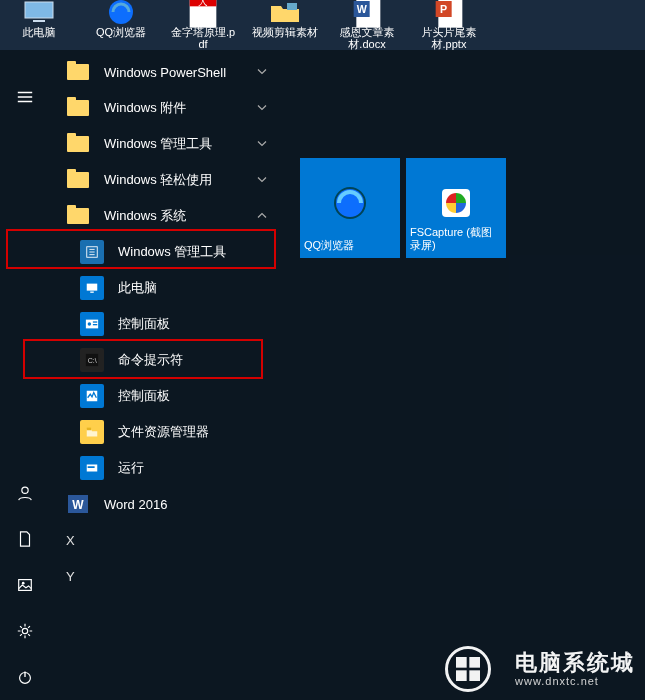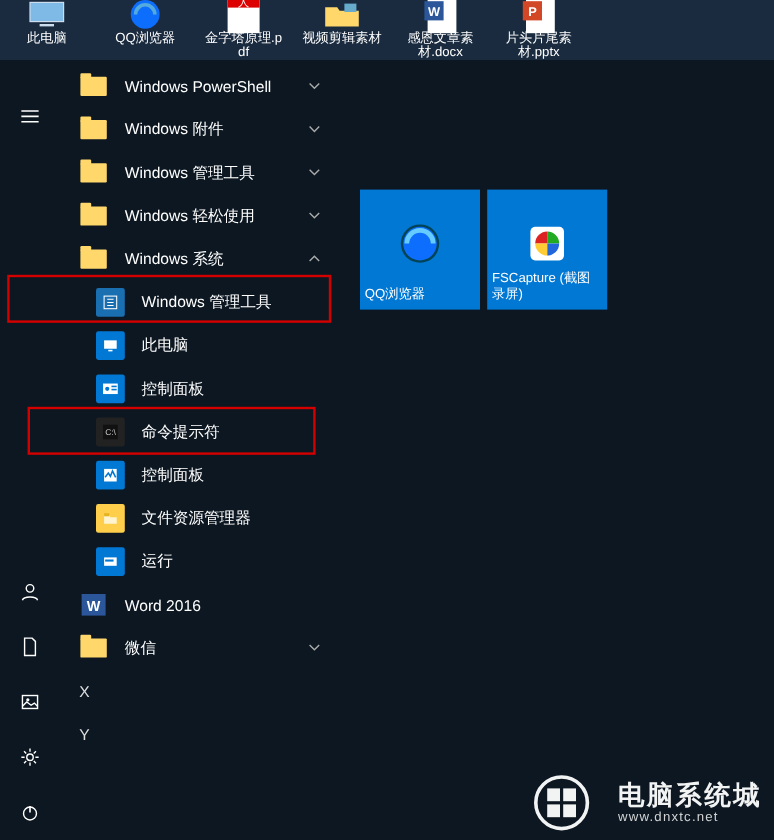--- a/index.html
+++ b/index.html
@@ -340,29 +340,20 @@
     <div class="app-row">
       <span class="icon" style="width:24px;height:24px">
           <svg viewBox="0 0 24 24">
             <rect x="2" y="3" width="20" height="18" fill="#2b579a"></rect>
             <text x="12" y="17" font-size="12" fill="#fff" text-anchor="middle" font-weight="bold">W</text>
           </svg>
         </span>
       <span>Word 2016</span>
     </div>
 
-    <div class="app-row">
-      <span class="icon">
-          <span class="folder-icon"></span>
-        </span>
-      <span>微信</span>
-      <span class="chev"><svg viewBox="0 0 10 10">
-            <path d="M1 3l4 4 4-4" fill="none" stroke="#aaa" stroke-width="1.2"></path>
-          </svg></span>
-    </div>
 
     <div class="letter-header">
       <span>X</span>
     </div>
 
 
     <div class="letter-header">
       <span>Y</span>
     </div>
 

